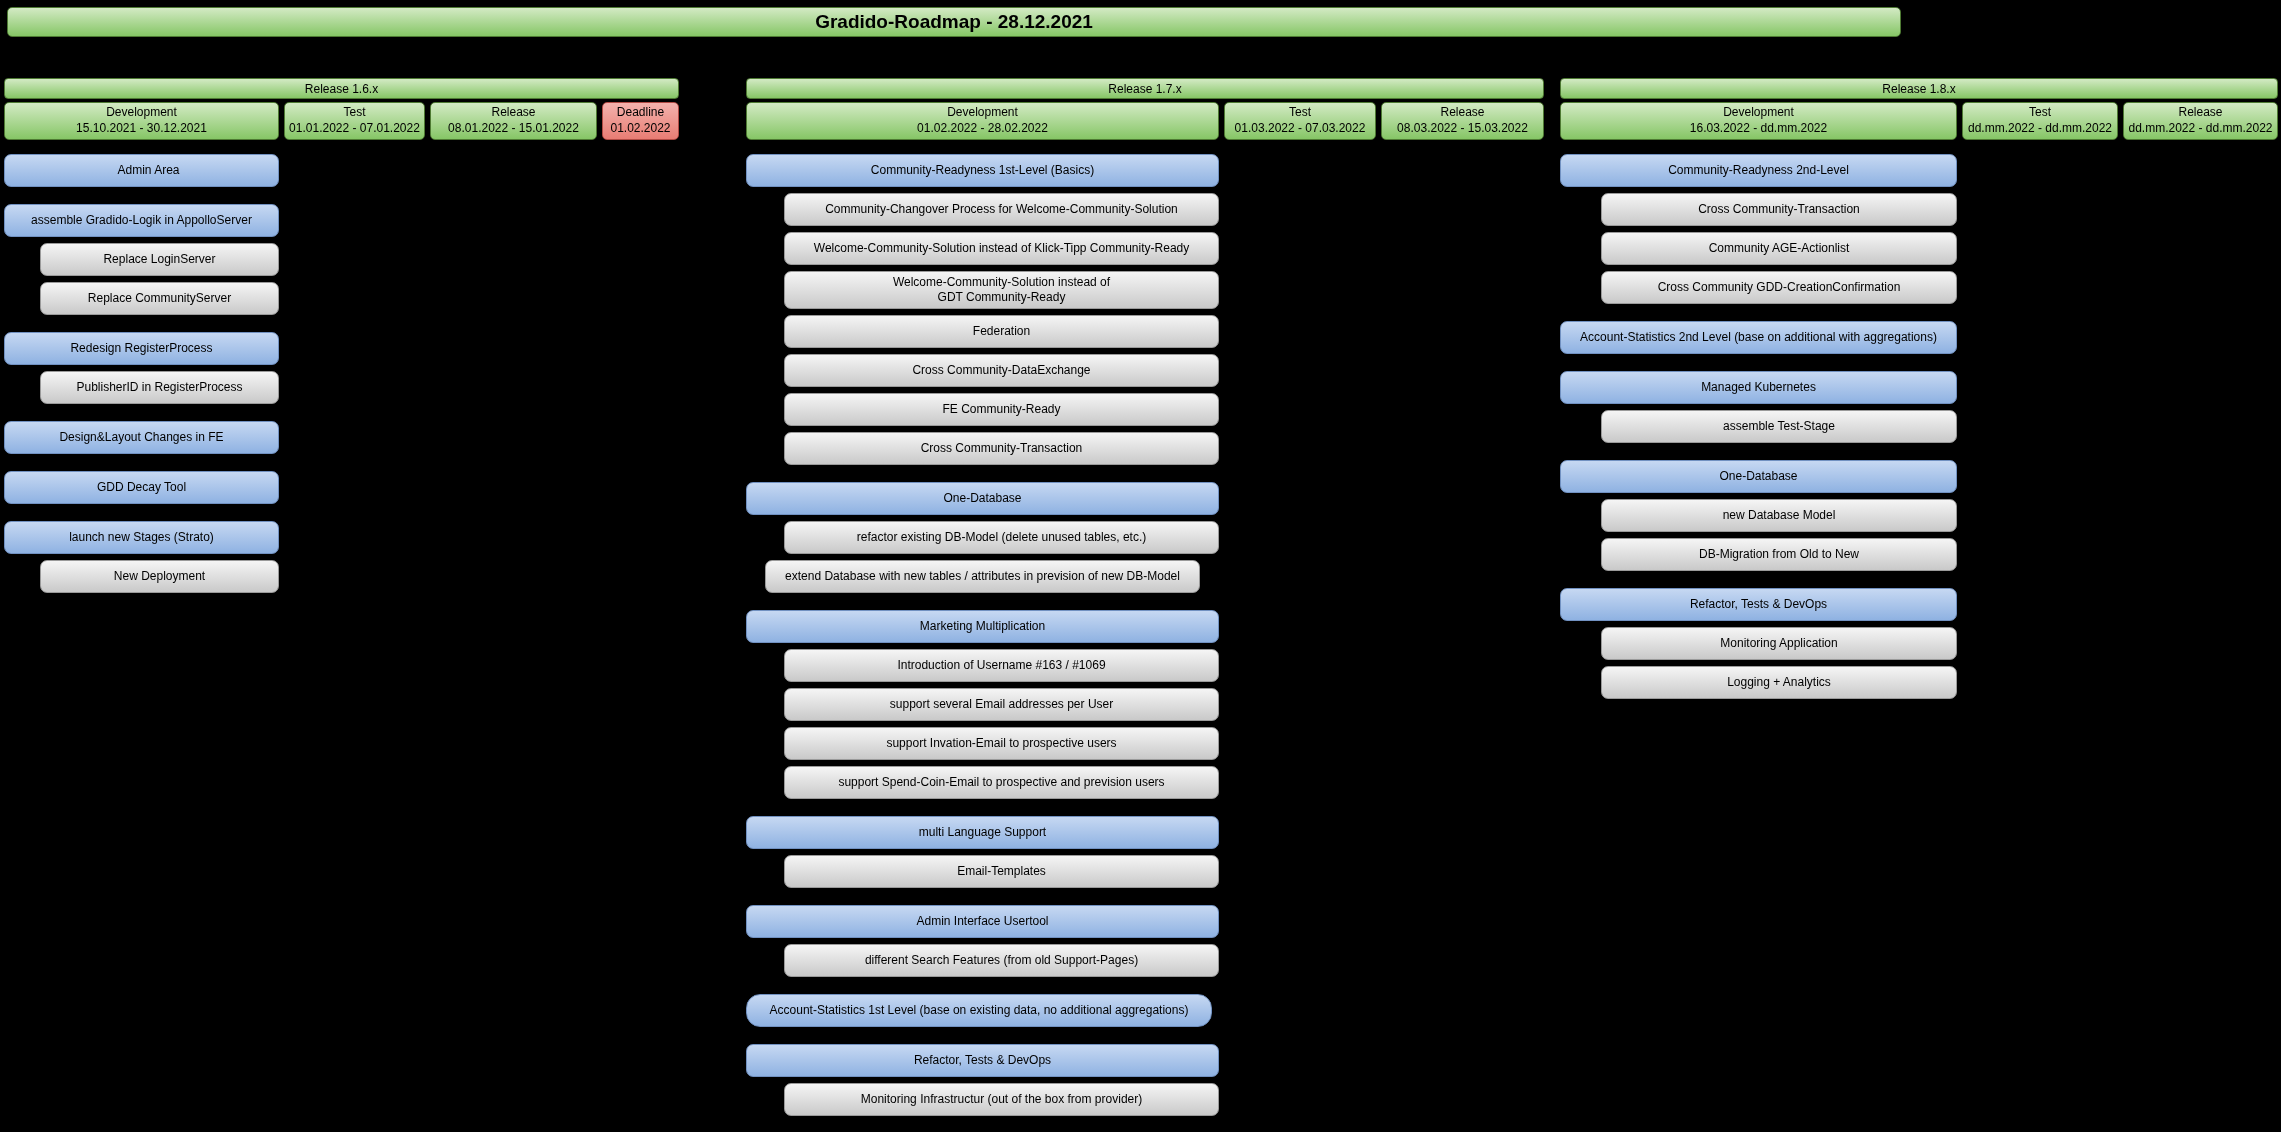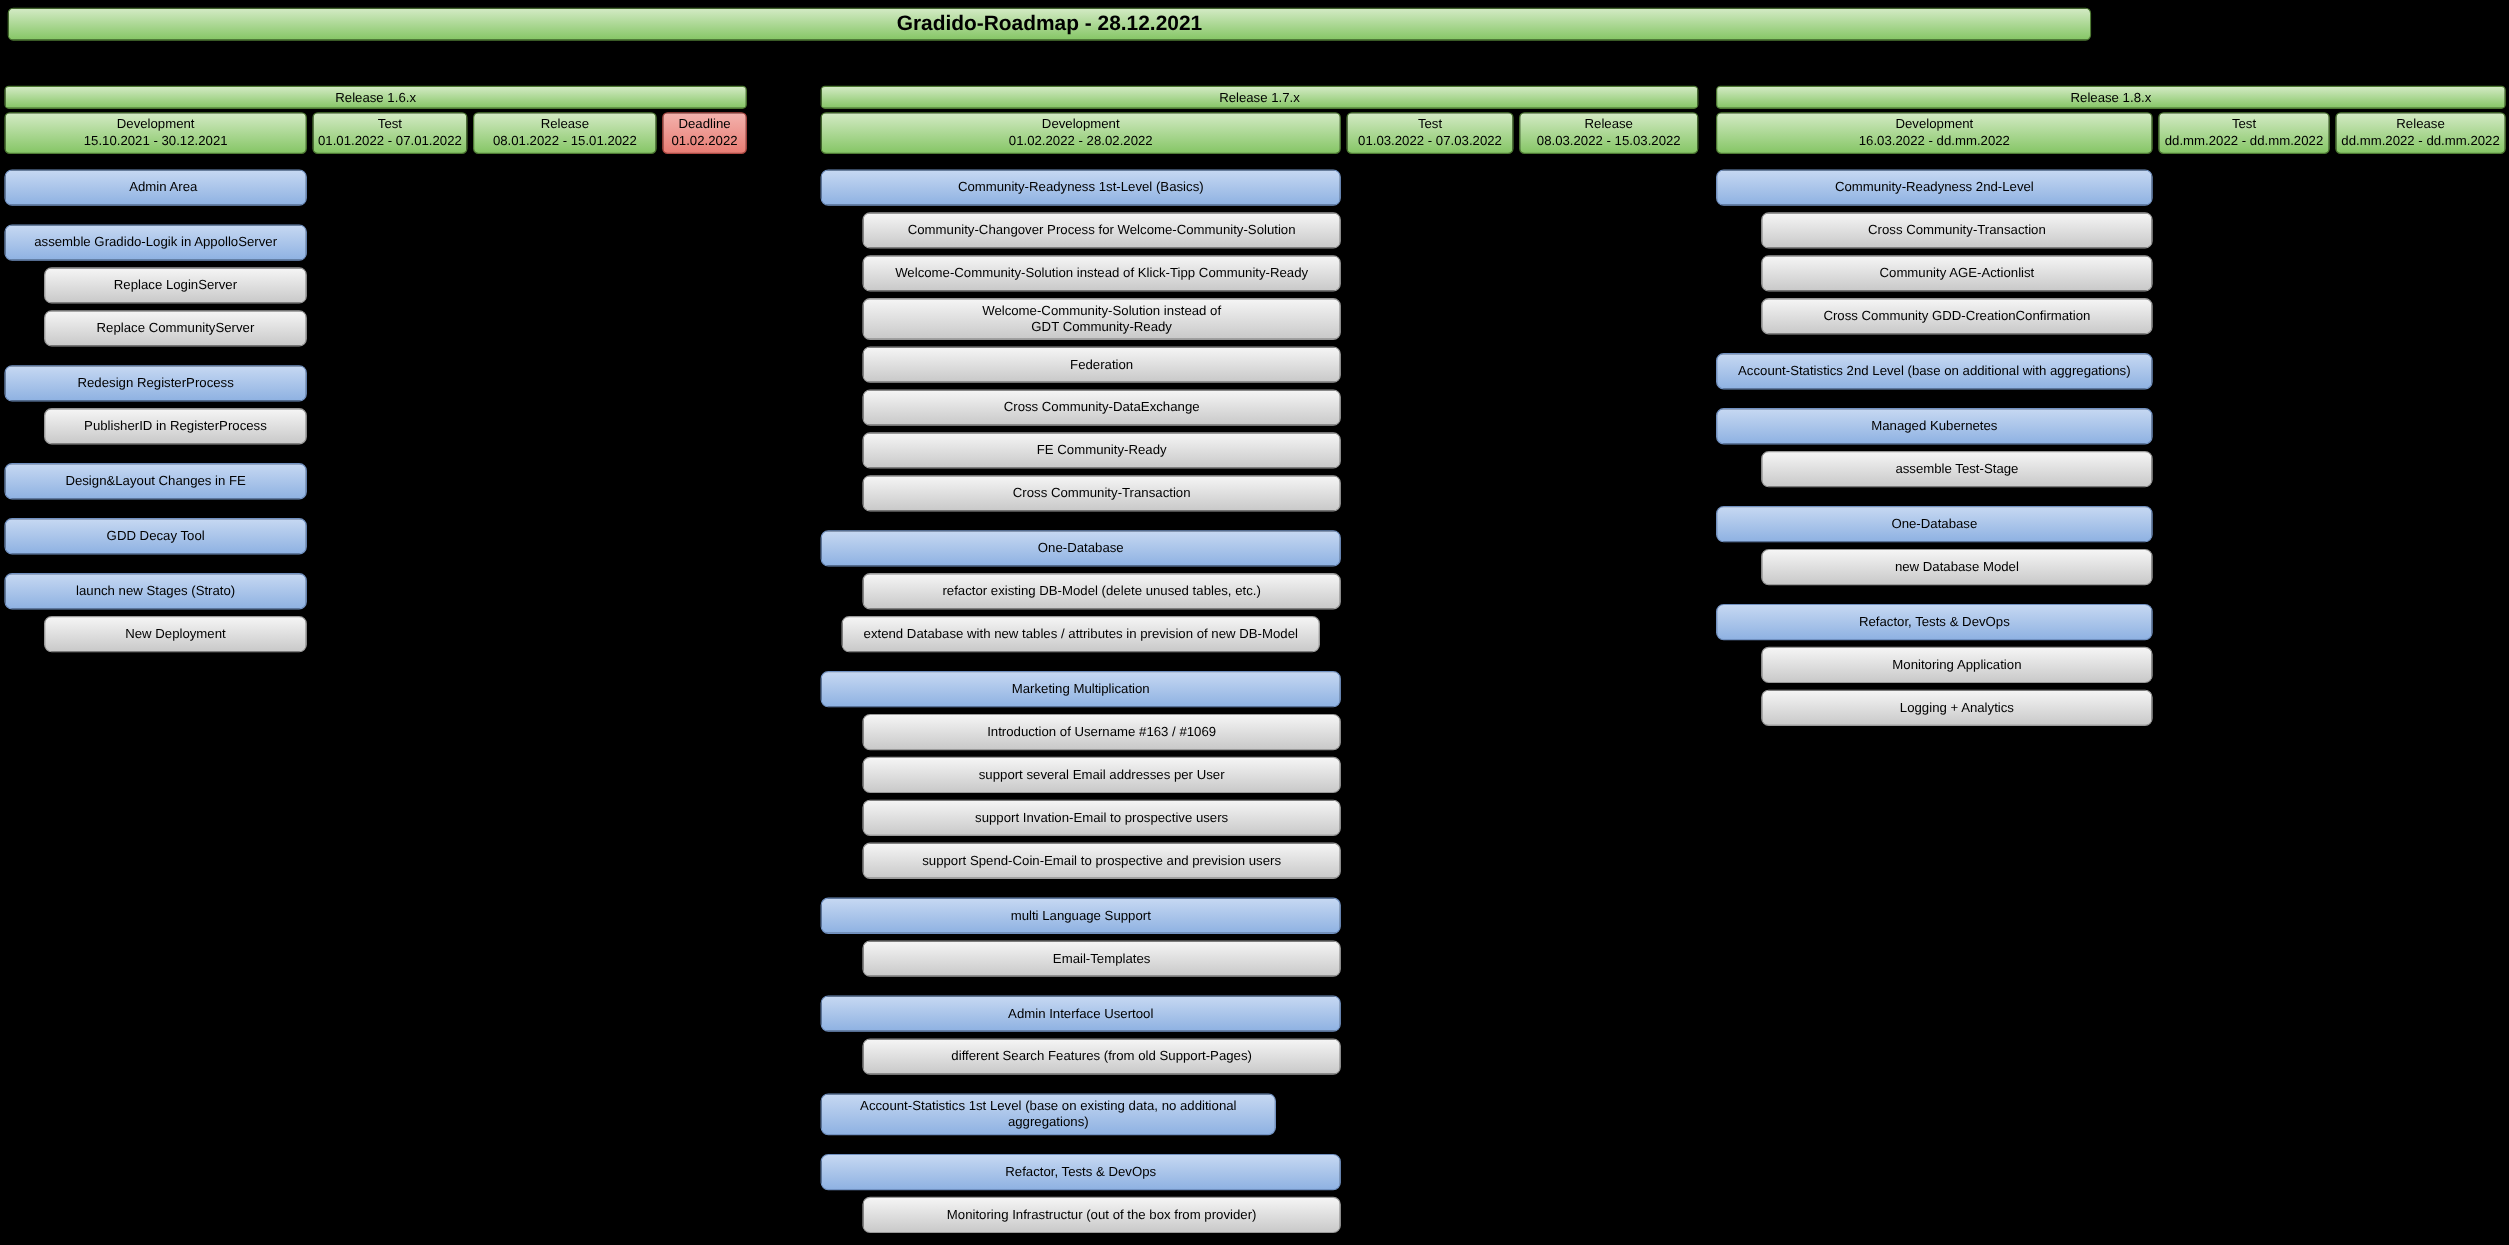--- a/index.html
+++ b/index.html
@@ -173,21 +173,21 @@
         </div>
         <div class="group">
           <div class="box task blue" style="width: 473px;">multi Language Support</div>
           <div class="box task gray" style="margin-left: 38px; width: 435px;">Email-Templates</div>
         </div>
         <div class="group">
           <div class="box task blue" style="width: 473px;">Admin Interface Usertool</div>
           <div class="box task gray" style="margin-left: 38px; width: 435px;">different Search Features (from old Support-Pages)</div>
         </div>
         <div class="group">
-          <div class="box task blue" style="width: 414px;">Account-Statistics 1st Level (base on existing data, no additional aggregations)</div>
+          <div class="box task blue" style="width: 466px; border-radius: 14px;">Account-Statistics 1st Level (base on existing data, no additional aggregations)</div>
         </div>
         <div class="group">
           <div class="box task blue" style="width: 473px;">Refactor, Tests &amp; DevOps</div>
           <div class="box task gray" style="margin-left: 38px; width: 435px;">Monitoring Infrastructur (out of the box from provider)</div>
         </div>
       </div>
     </div>
     <div class="column" style="left: 1560px; width: 718px;">
       <div class="box green release-bar">Release 1.8.x</div>
       <div class="phase-row">
@@ -214,20 +214,21 @@
         <div class="group">
           <div class="box task blue" style="width: 397px;">Account-Statistics 2nd Level (base on additional with aggregations)</div>
         </div>
         <div class="group">
           <div class="box task blue" style="width: 397px;">Managed Kubernetes</div>
           <div class="box task gray" style="margin-left: 41px; width: 356px;">assemble Test-Stage</div>
         </div>
         <div class="group">
           <div class="box task blue" style="width: 397px;">One-Database</div>
           <div class="box task gray" style="margin-left: 41px; width: 356px;">new Database Model</div>
+          <div class="box task gray" style="margin-left: 41px; width: 356px;">DB-Migration from Old to New</div>
         </div>
         <div class="group">
           <div class="box task blue" style="width: 397px;">Refactor, Tests &amp; DevOps</div>
           <div class="box task gray" style="margin-left: 41px; width: 356px;">Monitoring Application</div>
           <div class="box task gray" style="margin-left: 41px; width: 356px;">Logging + Analytics</div>
         </div>
       </div>
     </div>
   </div>
 

